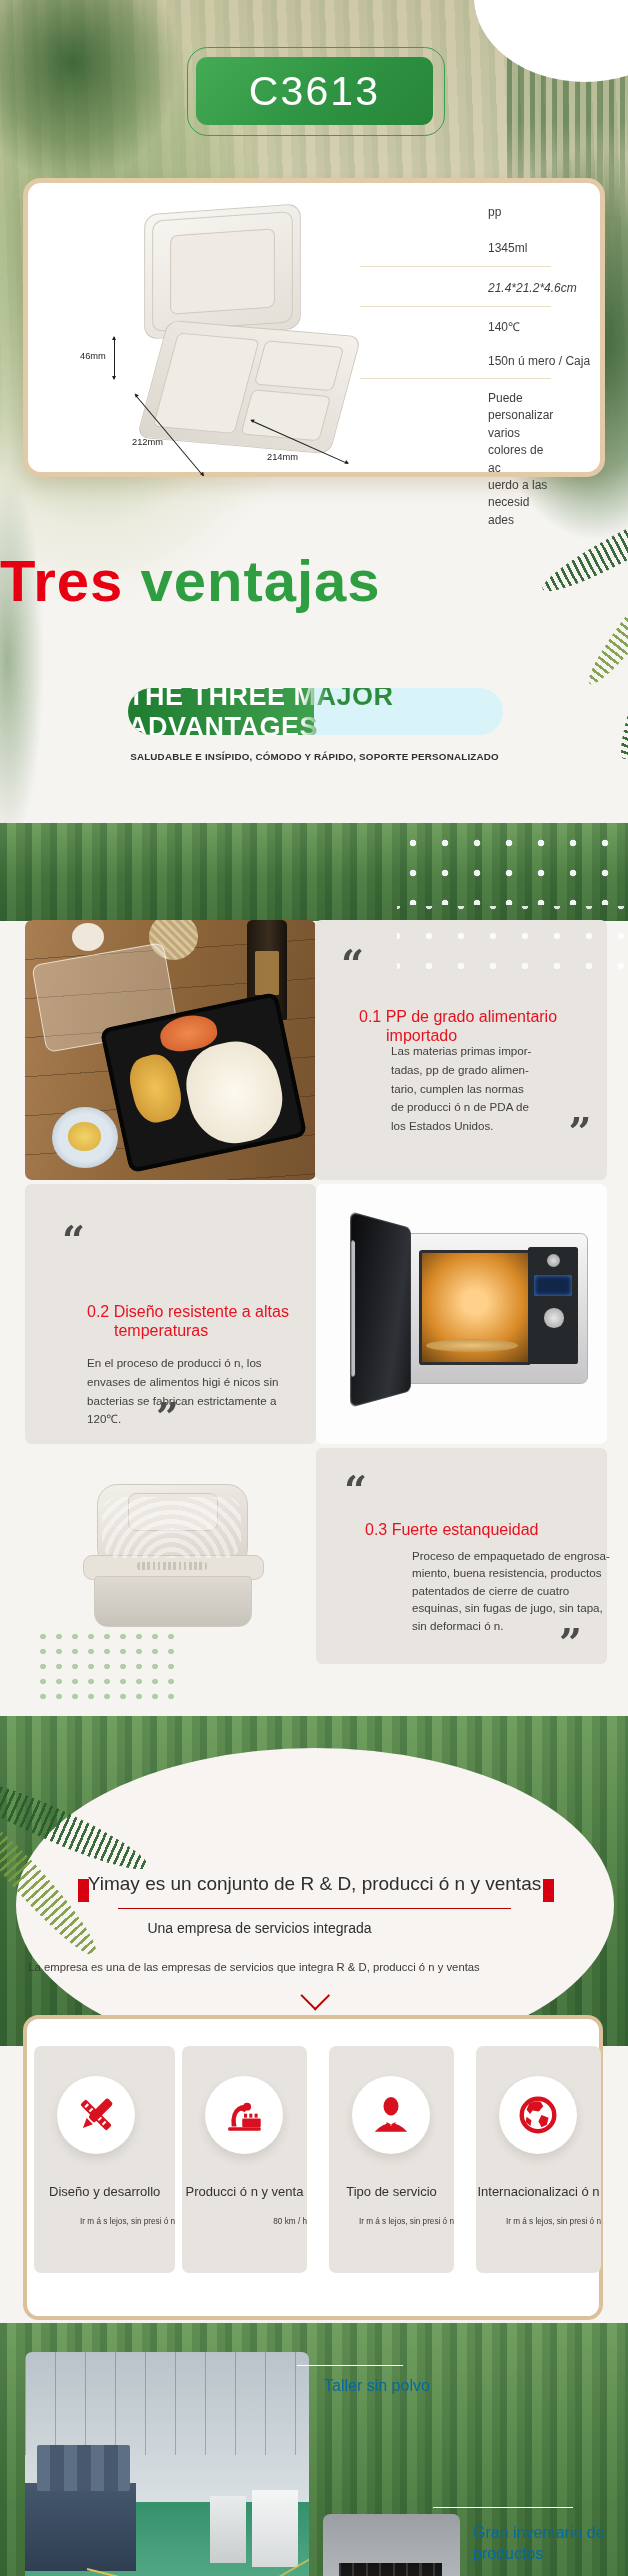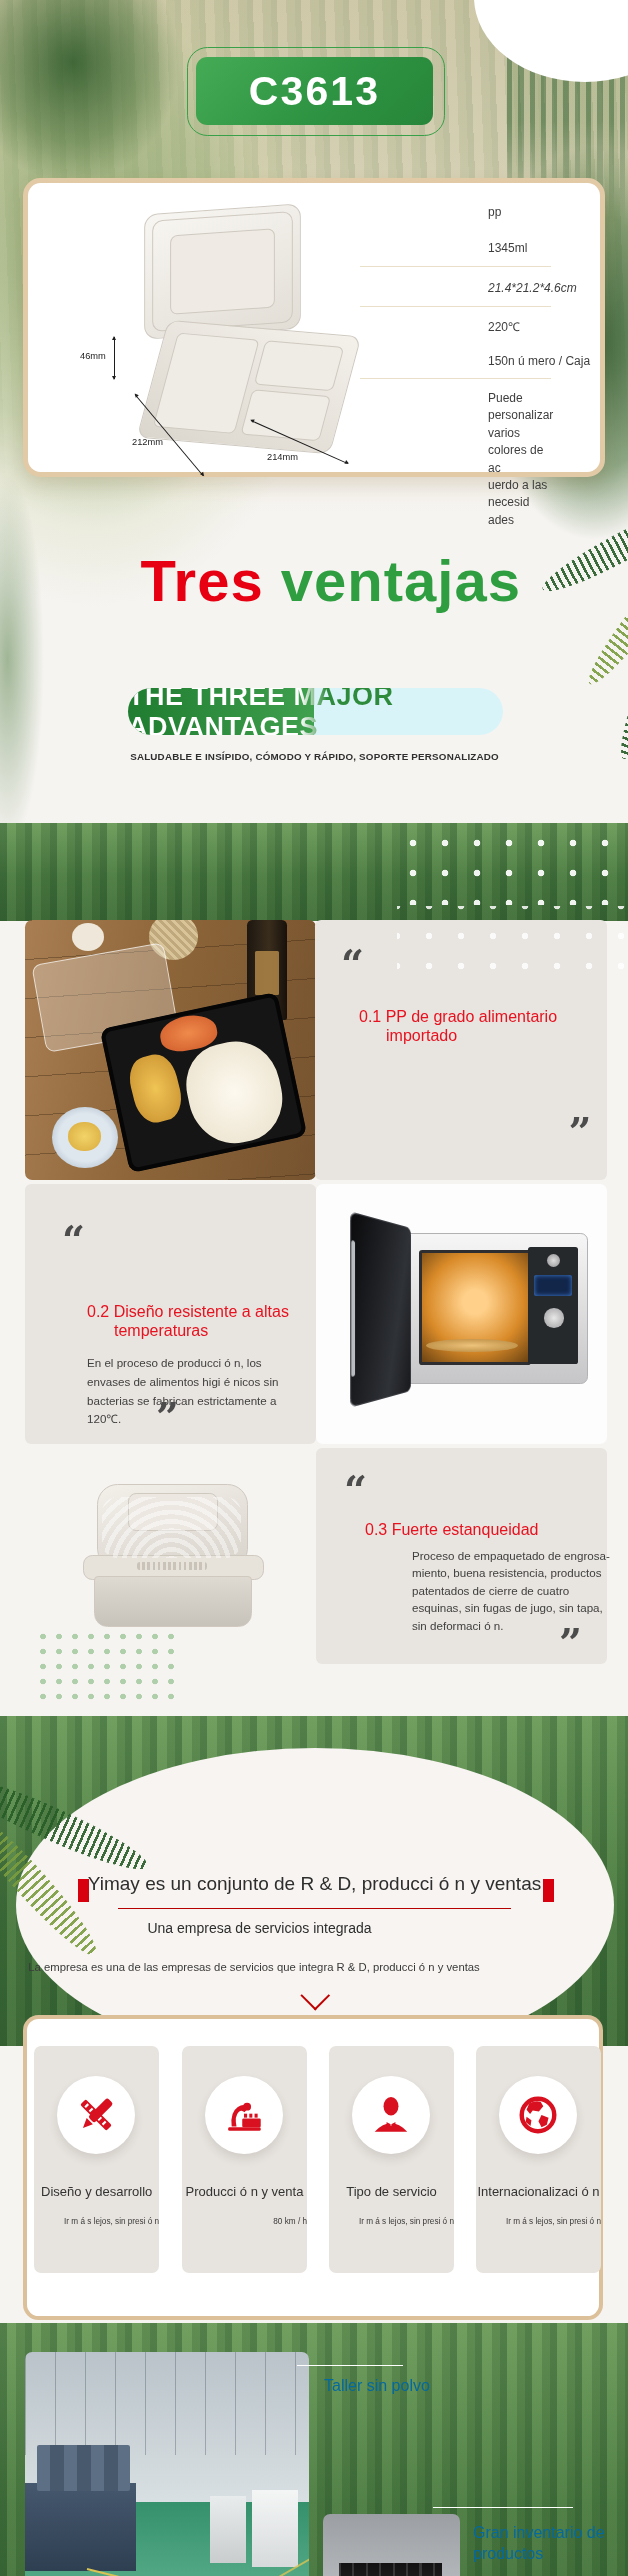--- a/index.html
+++ b/index.html
@@ -25,38 +25,38 @@
     -webkit-mask-image:linear-gradient(180deg,#000 55%,transparent 100%);
     mask-image:linear-gradient(180deg,#000 55%,transparent 100%);}
   .white-corner{right:-67px;top:-88px;width:222px;height:170px;background:#fff;border-radius:50%;}
   .left-strip{left:-31px;top:464px;width:77px;height:392px;border-radius:50%;
     background:radial-gradient(closest-side,rgba(90,130,75,.55),transparent 95%);}
   
   .badge-outline{left:187px;top:47px;width:256px;height:87px;border:1.5px solid #37a048;border-radius:20.6px;}
   .badge{left:196px;top:57px;width:237px;height:68px;border-radius:11.3px;
     background:linear-gradient(135deg,#46ab55,#2d9241 60%,#278539);
     display:flex;align-items:center;justify-content:center;
-    color:#fff;font-size:41px;font-weight:700;letter-spacing:2.1px;}
+    color:#fff;font-size:41px;font-weight:400;letter-spacing:2.1px;}
   
   .spec-card{left:23px;top:178px;width:572px;height:289px;background:#fff;
     border:5.2px solid #e3caa6;border-radius:17.5px;box-shadow:0 8.2px 17.5px rgba(120,90,40,.16);}
   .spec-row{position:absolute;font-size:12px;color:#3e3e3e;}
   .spec-sep{position:absolute;left:332px;width:191px;height:1px;background:#eadfc9;}
   .dim-label{position:absolute;font-size:9.3px;color:#1d1d1d;}
   .dim-line{position:absolute;background:#1d1d1d;height:1px;transform-origin:left center;}
   .dim-line:before,.dim-line:after{content:"";position:absolute;top:-2.1px;border-top:2.6px solid transparent;border-bottom:2.6px solid transparent;}
   .dim-line:before{left:-1px;border-right:4.6px solid #1d1d1d;}
   .dim-line:after{right:-1px;border-left:4.6px solid #1d1d1d;}
   .dim-vline{position:absolute;background:#1d1d1d;width:1px;}
   .dim-vline:before,.dim-vline:after{content:"";position:absolute;left:-2.1px;border-left:2.6px solid transparent;border-right:2.6px solid transparent;}
   .dim-vline:before{top:-1px;border-bottom:4.6px solid #1d1d1d;}
   .dim-vline:after{bottom:-1px;border-top:4.6px solid #1d1d1d;}
   .tray-shell{border:0.5px solid #cfc9c0;}
   
-  .h-tres{left:0;top:547px;width:521px;text-align:right;font-size:58px;font-weight:700;letter-spacing:1px;}
+  .h-tres{left:0;top:547px;width:521px;text-align:left;font-size:58px;font-weight:700;letter-spacing:1px;}
   .h-tres .red{color:#e60012;}
   .h-tres .green{color:#2f9e41;}
   .pill{left:128px;top:688px;width:375px;height:47px;border-radius:24px;overflow:hidden;
     background:linear-gradient(90deg,#1f7c30 0%,#3fa04e 49.5%,#d9f4f9 49.5%,#d9f4f9 100%);
     display:flex;align-items:center;justify-content:center;}
   .pill span{font-size:27px;font-weight:700;letter-spacing:0.5px;
     background:linear-gradient(90deg,#ffffff 0 46%,#2e8b3b 53%);
     -webkit-background-clip:text;background-clip:text;color:transparent;}
   .tagline{left:0;top:751px;width:629px;text-align:center;font-size:9.8px;font-weight:700;
     letter-spacing:0.2px;color:#2f2f2f;}
@@ -151,21 +151,21 @@
       <span class="abs" style="left:460px;white-space:nowrap;">1345ml</span>
     </div>
     <div class="spec-sep" style="top:83px;"></div>
     <div class="spec-row" style="top:98px;">
 
       <span class="abs" style="left:460px;white-space:nowrap;font-style:italic;">21.4*21.2*4.6cm</span>
     </div>
     <div class="spec-sep" style="top:123px;"></div>
     <div class="spec-row" style="top:135px;">
 
-      <span class="abs" style="left:460px;white-space:nowrap;">220℃</span>
+      <span class="abs" style="left:460px;white-space:nowrap;">140℃</span>
     </div>
     <div class="spec-row" style="top:171px;">
 
       <span class="abs" style="left:460px;white-space:nowrap;">150n ú mero / Caja</span>
     </div>
     <div class="spec-sep" style="top:195px;"></div>
     <div class="spec-row" style="top:207px;">
 
       <span class="abs ml" style="left:460px;line-height:1.45;">Puede personalizar
 varios colores de ac
@@ -206,20 +206,25 @@
     <i class="abs" style="left:163px;top:122px;width:93px;height:101px;background:radial-gradient(#fdf9ef,#e9e0ca);border-radius:42% 46% 44% 48%;transform:rotate(-12deg);"></i>
     <i class="abs" style="left:107px;top:135px;width:47px;height:67px;background:radial-gradient(#f0c455,#c78f2e);border-radius:40%;transform:rotate(-14deg);"></i>
     <i class="abs" style="left:135px;top:96px;width:57px;height:34px;background:radial-gradient(#ef8a4b,#cf5a2a);border-radius:50% 50% 40% 40%;transform:rotate(-10deg);"></i>
     <i class="abs" style="left:27px;top:187px;width:66px;height:61px;background:radial-gradient(#dfe7ee 55%,#9fb0c2);border-radius:50%;"></i>
     <i class="abs" style="left:43px;top:202px;width:33px;height:29px;background:radial-gradient(#f2d469,#d8a93c);border-radius:48%;"></i>
   </div>
   <div class="abs panel" style="left:315px;top:920px;width:292px;height:260px;">
     <span class="q" style="left:26px;top:32px;">“</span>
     <div class="adv-title hang ml" style="left:44px;top:87px;width:227px;">0.1 PP de grado alimentario
 importado</div>
+    <div class="adv-body ml" style="left:76px;top:122px;width:170px;">Las materias primas impor-
+tadas, pp de grado alimen-
+tario, cumplen las normas
+de producci ó n de PDA de
+los Estados Unidos.</div>
     <span class="q" style="right:15.5px;top:200px;">”</span>
   </div>
 
   <div class="abs panel" style="left:25px;top:1184px;width:291px;height:260px;">
     <span class="q" style="left:37px;top:44px;">“</span>
     <div class="adv-title hang ml" style="left:62px;top:118px;width:222px;">0.2 Diseño resistente a altas
 temperaturas</div>
     <div class="adv-body ml" style="left:62px;top:170px;width:216px;">En el proceso de producci ó n, los
 envases de alimentos higi é nicos sin
 bacterias se fabrican estrictamente a
@@ -271,21 +276,21 @@
     </div>
   <div class="red-sq" style="left:78px;top:1879px;"></div>
   <div class="red-sq" style="left:543px;top:1879px;"></div>
   <div class="abs c-title">Yimay es un conjunto de R &amp; D, producci ó n y ventas</div>
   <div class="abs c-underline"></div>
   <div class="abs c-sub">Una empresa de servicios integrada</div>
   <div class="abs c-body">La empresa es una de las empresas de servicios que integra R &amp; D, producci ó n y ventas</div>
   <div class="abs chevron"></div>
 
   <div class="abs svc-card">
-    <div class="svc-col" style="left:7.2px;">
+    <div class="svc-col" style="left:7.2px;padding-left:16px;">
       <div class="svc-circle">
         <svg width="44" height="44" viewBox="0 0 100 100">
           <g transform="rotate(-45 50 50)">
             <rect x="41" y="8" width="18" height="84" rx="4" fill="#d8101f"></rect>
             <path d="M45 20h10M45 34h10M45 48h10M45 62h10M45 76h10" stroke="#fff" stroke-width="5" fill="none"></path>
           </g>
           <g transform="rotate(45 50 50)" fill="#d8101f">
             <rect x="40" y="4" width="20" height="62" rx="6"></rect>
             <path d="M40 70 h20 L50 92 Z"></path>
           </g>

